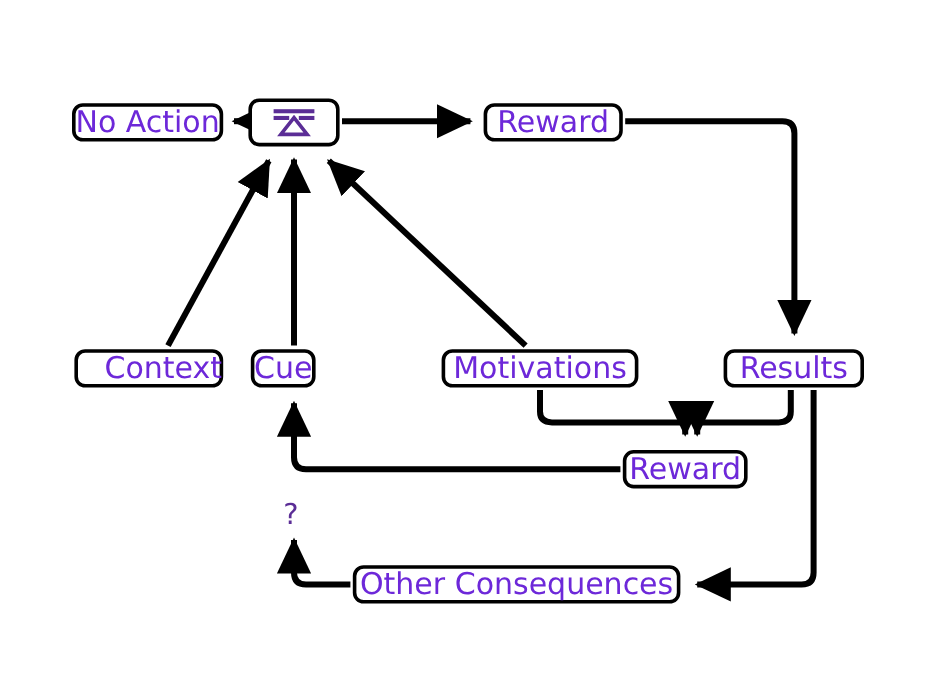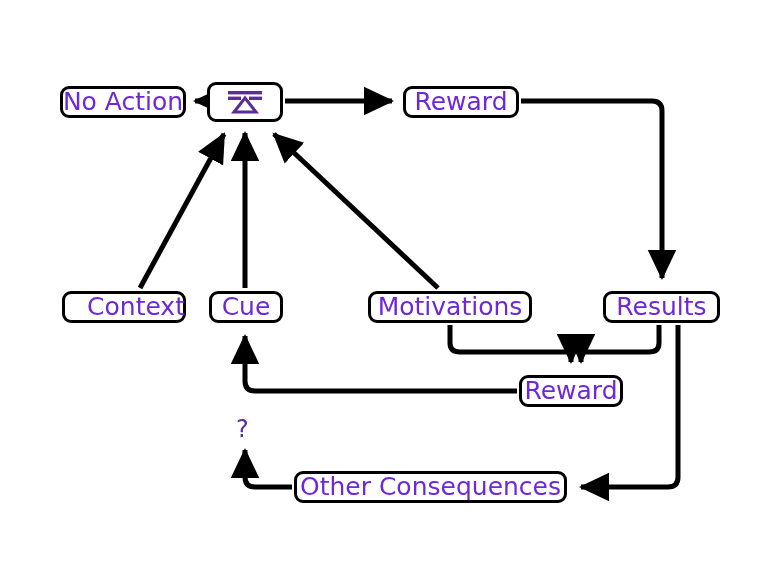--- a/index.html
+++ b/index.html
@@ -113,21 +113,21 @@
   </div>
 
   <div class="node-box" style="left:403px; top:86px; width:116px; height:32px;">
     <span class="node-label">Reward</span>
   </div>
 
   <div class="node-box" style="left:62px; top:291px; width:124px; height:32px;padding-left:24px;">
     <span class="node-label">Context</span>
   </div>
 
-  <div class="node-box" style="left:209px; top:291px; width:74px; height:32px;">
+  <div class="node-box" style="left:209px; top:291px; width:54px; height:32px;">
     <span class="node-label">Cue</span>
   </div>
 
   <div class="node-box" style="left:368px; top:291px; width:164px; height:32px;">
     <span class="node-label">Motivations</span>
   </div>
 
   <div class="node-box" style="left:603px; top:291px; width:117px; height:32px;">
     <span class="node-label">Results</span>
   </div>

